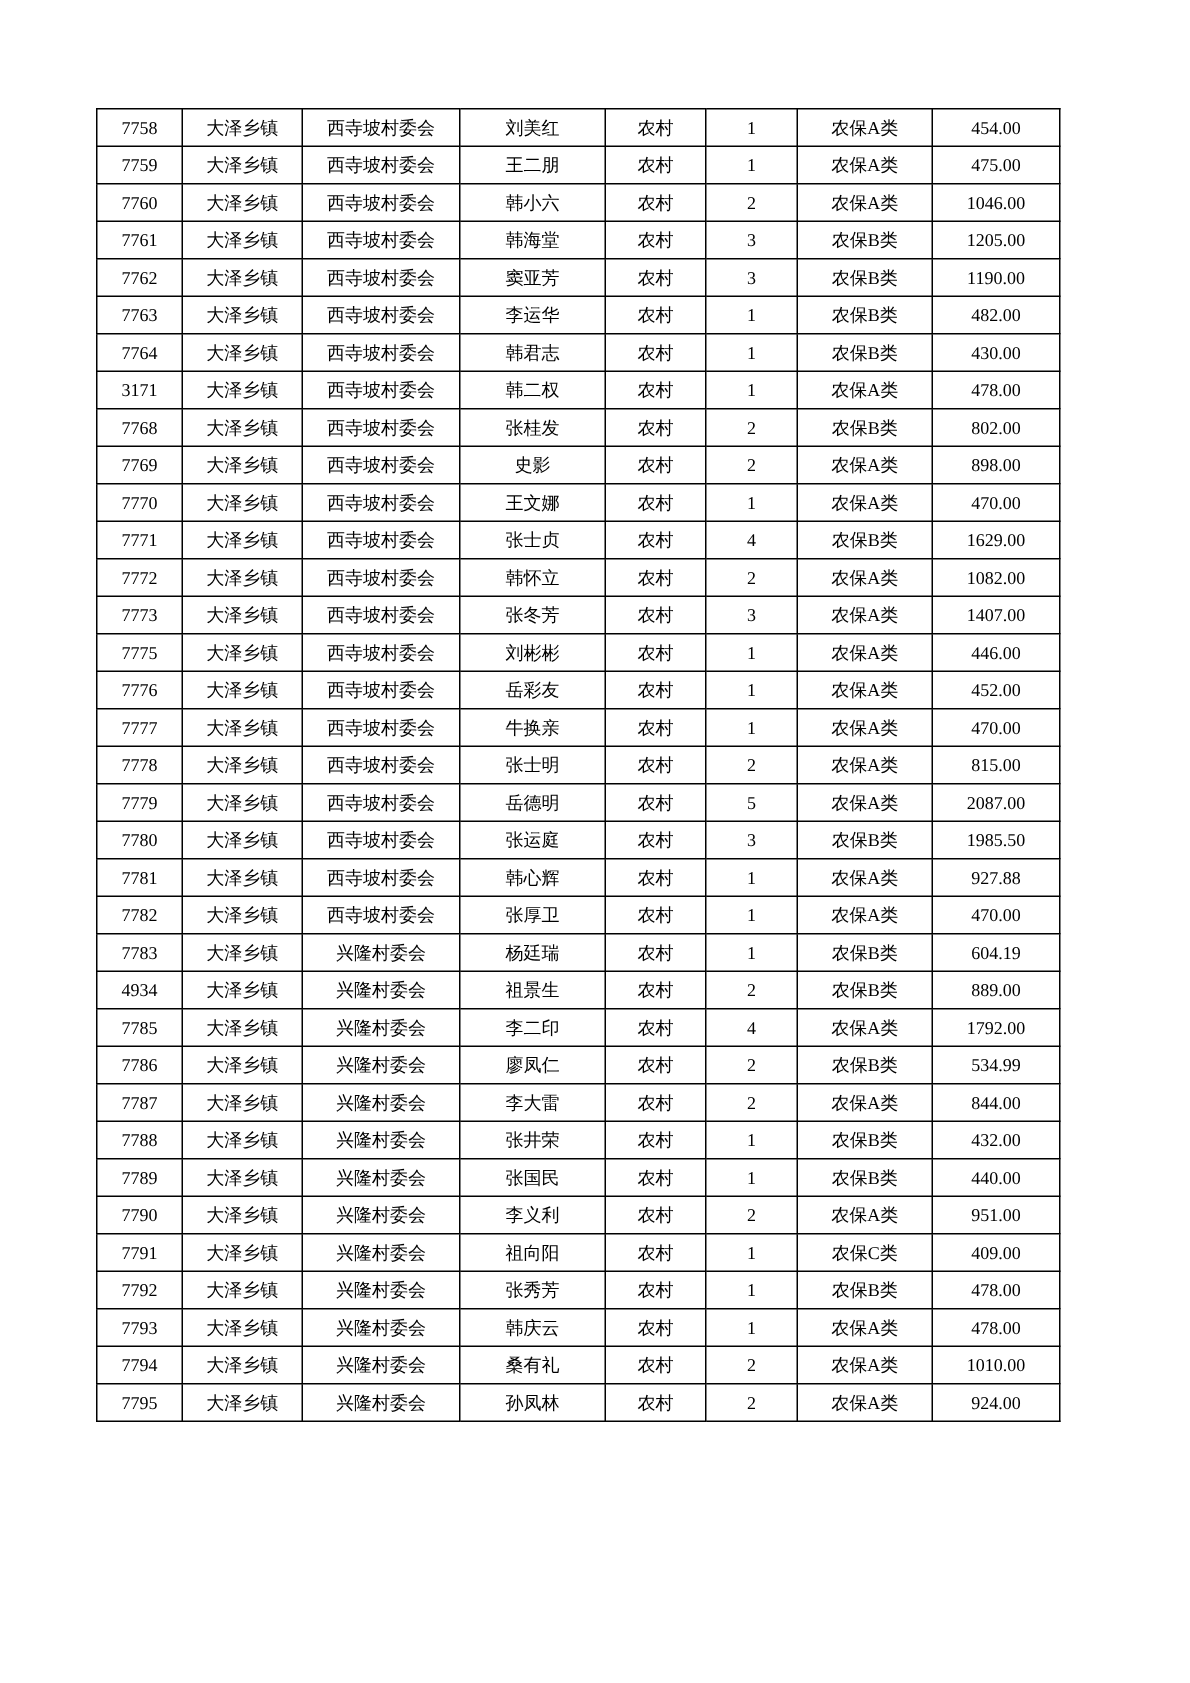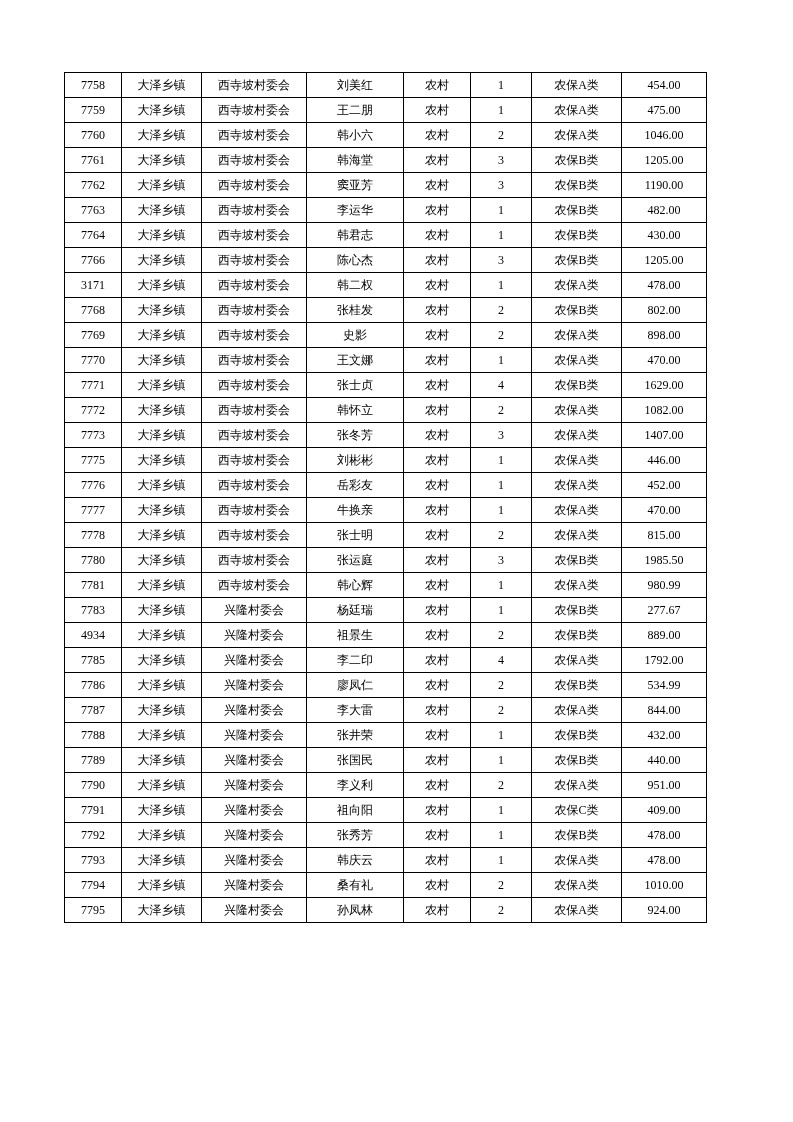--- a/index.html
+++ b/index.html
@@ -126,168 +126,178 @@
           <td>7764</td>
           <td>大泽乡镇</td>
           <td>西寺坡村委会</td>
           <td>韩君志</td>
           <td>农村</td>
           <td>1</td>
           <td>农保B类</td>
           <td>430.00</td>
         </tr>
         <tr>
-          <td>7766</td>
-          <td>大泽乡镇</td>
-          <td>西寺坡村委会</td>
-          <td>陈心杰</td>
+          <td>3171</td>
+          <td>大泽乡镇</td>
+          <td>西寺坡村委会</td>
+          <td>韩二权</td>
+          <td>农村</td>
+          <td>1</td>
+          <td>农保A类</td>
+          <td>478.00</td>
+        </tr>
+        <tr>
+          <td>7768</td>
+          <td>大泽乡镇</td>
+          <td>西寺坡村委会</td>
+          <td>张桂发</td>
+          <td>农村</td>
+          <td>2</td>
+          <td>农保B类</td>
+          <td>802.00</td>
+        </tr>
+        <tr>
+          <td>7769</td>
+          <td>大泽乡镇</td>
+          <td>西寺坡村委会</td>
+          <td>史影</td>
+          <td>农村</td>
+          <td>2</td>
+          <td>农保A类</td>
+          <td>898.00</td>
+        </tr>
+        <tr>
+          <td>7770</td>
+          <td>大泽乡镇</td>
+          <td>西寺坡村委会</td>
+          <td>王文娜</td>
+          <td>农村</td>
+          <td>1</td>
+          <td>农保A类</td>
+          <td>470.00</td>
+        </tr>
+        <tr>
+          <td>7771</td>
+          <td>大泽乡镇</td>
+          <td>西寺坡村委会</td>
+          <td>张士贞</td>
+          <td>农村</td>
+          <td>4</td>
+          <td>农保B类</td>
+          <td>1629.00</td>
+        </tr>
+        <tr>
+          <td>7772</td>
+          <td>大泽乡镇</td>
+          <td>西寺坡村委会</td>
+          <td>韩怀立</td>
+          <td>农村</td>
+          <td>2</td>
+          <td>农保A类</td>
+          <td>1082.00</td>
+        </tr>
+        <tr>
+          <td>7773</td>
+          <td>大泽乡镇</td>
+          <td>西寺坡村委会</td>
+          <td>张冬芳</td>
           <td>农村</td>
           <td>3</td>
-          <td>农保B类</td>
-          <td>1205.00</td>
-        </tr>
-        <tr>
-          <td>3171</td>
-          <td>大泽乡镇</td>
-          <td>西寺坡村委会</td>
-          <td>韩二权</td>
-          <td>农村</td>
-          <td>1</td>
-          <td>农保A类</td>
-          <td>478.00</td>
-        </tr>
-        <tr>
-          <td>7768</td>
-          <td>大泽乡镇</td>
-          <td>西寺坡村委会</td>
-          <td>张桂发</td>
-          <td>农村</td>
-          <td>2</td>
-          <td>农保B类</td>
-          <td>802.00</td>
-        </tr>
-        <tr>
-          <td>7769</td>
-          <td>大泽乡镇</td>
-          <td>西寺坡村委会</td>
-          <td>史影</td>
-          <td>农村</td>
-          <td>2</td>
-          <td>农保A类</td>
-          <td>898.00</td>
-        </tr>
-        <tr>
-          <td>7770</td>
-          <td>大泽乡镇</td>
-          <td>西寺坡村委会</td>
-          <td>王文娜</td>
+          <td>农保A类</td>
+          <td>1407.00</td>
+        </tr>
+        <tr>
+          <td>7775</td>
+          <td>大泽乡镇</td>
+          <td>西寺坡村委会</td>
+          <td>刘彬彬</td>
+          <td>农村</td>
+          <td>1</td>
+          <td>农保A类</td>
+          <td>446.00</td>
+        </tr>
+        <tr>
+          <td>7776</td>
+          <td>大泽乡镇</td>
+          <td>西寺坡村委会</td>
+          <td>岳彩友</td>
+          <td>农村</td>
+          <td>1</td>
+          <td>农保A类</td>
+          <td>452.00</td>
+        </tr>
+        <tr>
+          <td>7777</td>
+          <td>大泽乡镇</td>
+          <td>西寺坡村委会</td>
+          <td>牛换亲</td>
           <td>农村</td>
           <td>1</td>
           <td>农保A类</td>
           <td>470.00</td>
         </tr>
         <tr>
-          <td>7771</td>
-          <td>大泽乡镇</td>
-          <td>西寺坡村委会</td>
-          <td>张士贞</td>
-          <td>农村</td>
-          <td>4</td>
-          <td>农保B类</td>
-          <td>1629.00</td>
-        </tr>
-        <tr>
-          <td>7772</td>
-          <td>大泽乡镇</td>
-          <td>西寺坡村委会</td>
-          <td>韩怀立</td>
-          <td>农村</td>
-          <td>2</td>
-          <td>农保A类</td>
-          <td>1082.00</td>
-        </tr>
-        <tr>
-          <td>7773</td>
-          <td>大泽乡镇</td>
-          <td>西寺坡村委会</td>
-          <td>张冬芳</td>
+          <td>7778</td>
+          <td>大泽乡镇</td>
+          <td>西寺坡村委会</td>
+          <td>张士明</td>
+          <td>农村</td>
+          <td>2</td>
+          <td>农保A类</td>
+          <td>815.00</td>
+        </tr>
+        <tr>
+          <td>7779</td>
+          <td>大泽乡镇</td>
+          <td>西寺坡村委会</td>
+          <td>岳德明</td>
+          <td>农村</td>
+          <td>5</td>
+          <td>农保A类</td>
+          <td>2087.00</td>
+        </tr>
+        <tr>
+          <td>7780</td>
+          <td>大泽乡镇</td>
+          <td>西寺坡村委会</td>
+          <td>张运庭</td>
           <td>农村</td>
           <td>3</td>
-          <td>农保A类</td>
-          <td>1407.00</td>
-        </tr>
-        <tr>
-          <td>7775</td>
-          <td>大泽乡镇</td>
-          <td>西寺坡村委会</td>
-          <td>刘彬彬</td>
-          <td>农村</td>
-          <td>1</td>
-          <td>农保A类</td>
-          <td>446.00</td>
-        </tr>
-        <tr>
-          <td>7776</td>
-          <td>大泽乡镇</td>
-          <td>西寺坡村委会</td>
-          <td>岳彩友</td>
-          <td>农村</td>
-          <td>1</td>
-          <td>农保A类</td>
-          <td>452.00</td>
-        </tr>
-        <tr>
-          <td>7777</td>
-          <td>大泽乡镇</td>
-          <td>西寺坡村委会</td>
-          <td>牛换亲</td>
+          <td>农保B类</td>
+          <td>1985.50</td>
+        </tr>
+        <tr>
+          <td>7781</td>
+          <td>大泽乡镇</td>
+          <td>西寺坡村委会</td>
+          <td>韩心辉</td>
+          <td>农村</td>
+          <td>1</td>
+          <td>农保A类</td>
+          <td>927.88</td>
+        </tr>
+        <tr>
+          <td>7782</td>
+          <td>大泽乡镇</td>
+          <td>西寺坡村委会</td>
+          <td>张厚卫</td>
           <td>农村</td>
           <td>1</td>
           <td>农保A类</td>
           <td>470.00</td>
         </tr>
         <tr>
-          <td>7778</td>
-          <td>大泽乡镇</td>
-          <td>西寺坡村委会</td>
-          <td>张士明</td>
-          <td>农村</td>
-          <td>2</td>
-          <td>农保A类</td>
-          <td>815.00</td>
-        </tr>
-        <tr>
-          <td>7780</td>
-          <td>大泽乡镇</td>
-          <td>西寺坡村委会</td>
-          <td>张运庭</td>
-          <td>农村</td>
-          <td>3</td>
-          <td>农保B类</td>
-          <td>1985.50</td>
-        </tr>
-        <tr>
-          <td>7781</td>
-          <td>大泽乡镇</td>
-          <td>西寺坡村委会</td>
-          <td>韩心辉</td>
-          <td>农村</td>
-          <td>1</td>
-          <td>农保A类</td>
-          <td>980.99</td>
-        </tr>
-        <tr>
           <td>7783</td>
           <td>大泽乡镇</td>
           <td>兴隆村委会</td>
           <td>杨廷瑞</td>
           <td>农村</td>
           <td>1</td>
           <td>农保B类</td>
-          <td>277.67</td>
+          <td>604.19</td>
         </tr>
         <tr>
           <td>4934</td>
           <td>大泽乡镇</td>
           <td>兴隆村委会</td>
           <td>祖景生</td>
           <td>农村</td>
           <td>2</td>
           <td>农保B类</td>
           <td>889.00</td>

